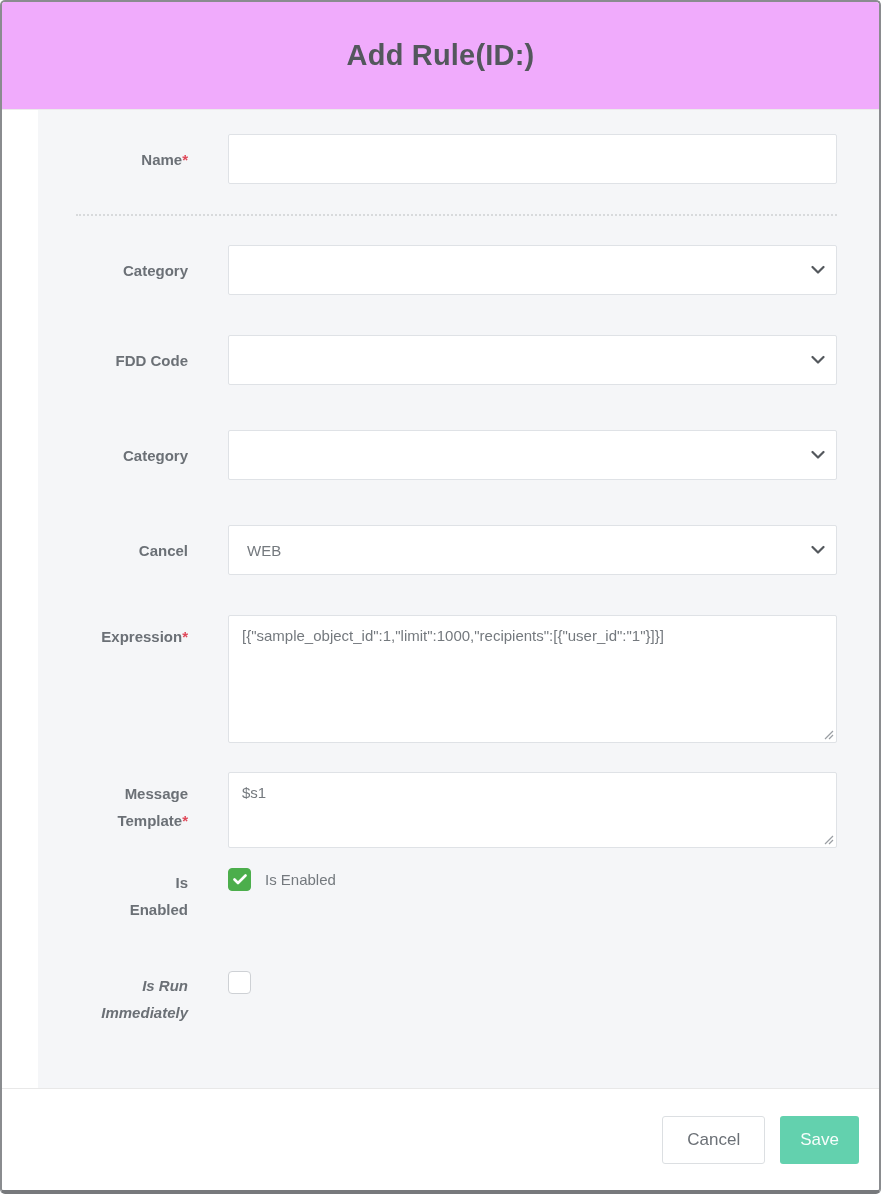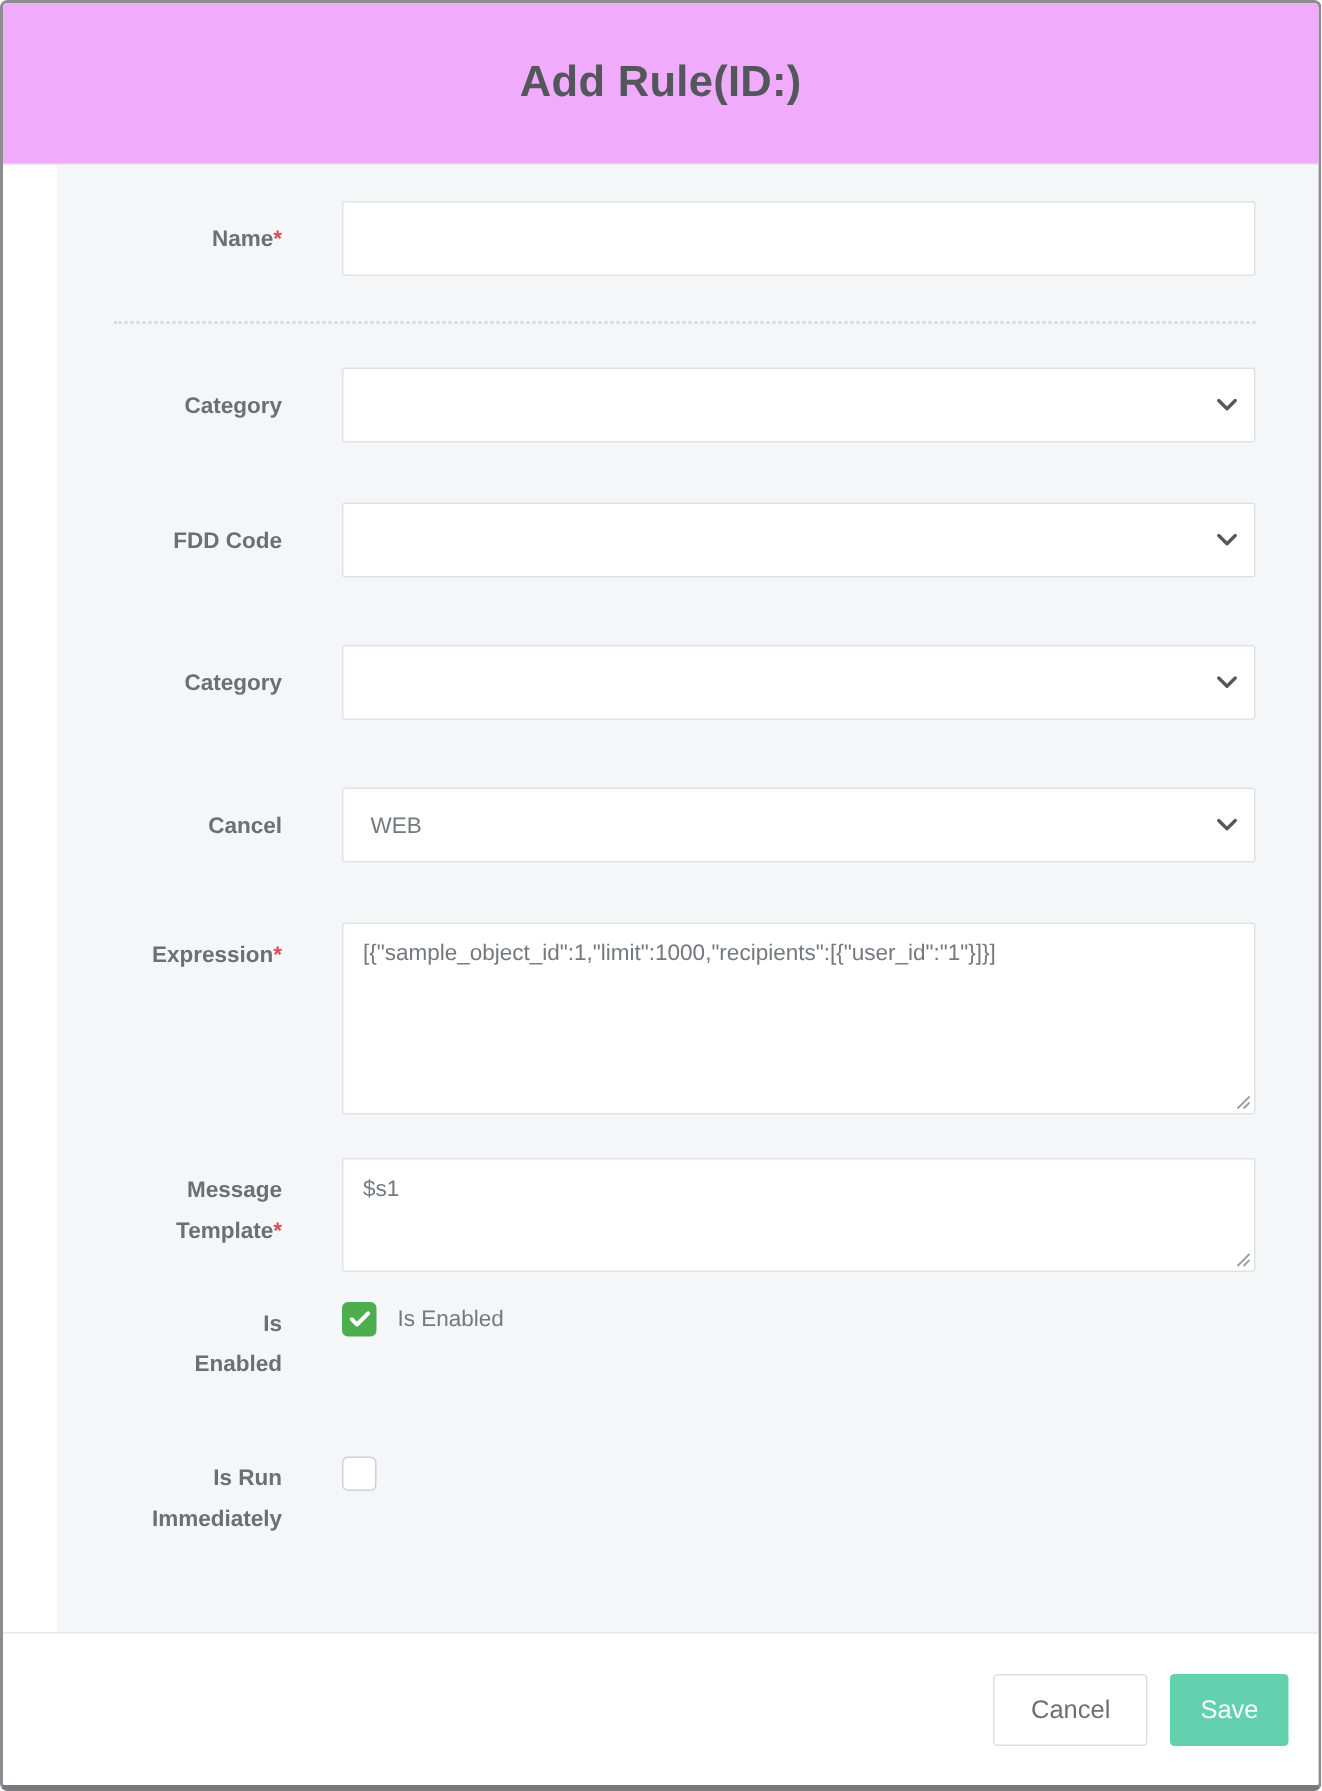--- a/index.html
+++ b/index.html
@@ -41,21 +41,21 @@
     flex: 0 0 112px; width: 112px;
     text-align: right;
     font-size: 15px; font-weight: bold; color: #6b7076;
     line-height: 1.8;
   }
   .row.top .lbl { padding-top: 8px; }
   .row.check-row .lbl { padding-top: 1px; }
   .lbl-inner { display: inline-block; text-align: right; }
   .w80 { max-width: 80px; }
   .w60 { max-width: 60px; }
-  .w92 { max-width: 92px; }
+  .w92 { max-width: 92px; font-style: italic; }
   .req { color: #e0495a; font-weight: bold; }
   .ctl { flex: 1 1 auto; margin-left: 40px; position: relative; }
   .txt, .sel, .ta {
     width: 100%; background: #ffffff;
     border: 1px solid #dfe2e6; border-radius: 2px;
     font-family: "Liberation Sans", "DejaVu Sans", sans-serif;
     font-size: 15px; color: #74797e;
     outline: none;
   }
   .txt { height: 50px; padding: 0 15px; }

